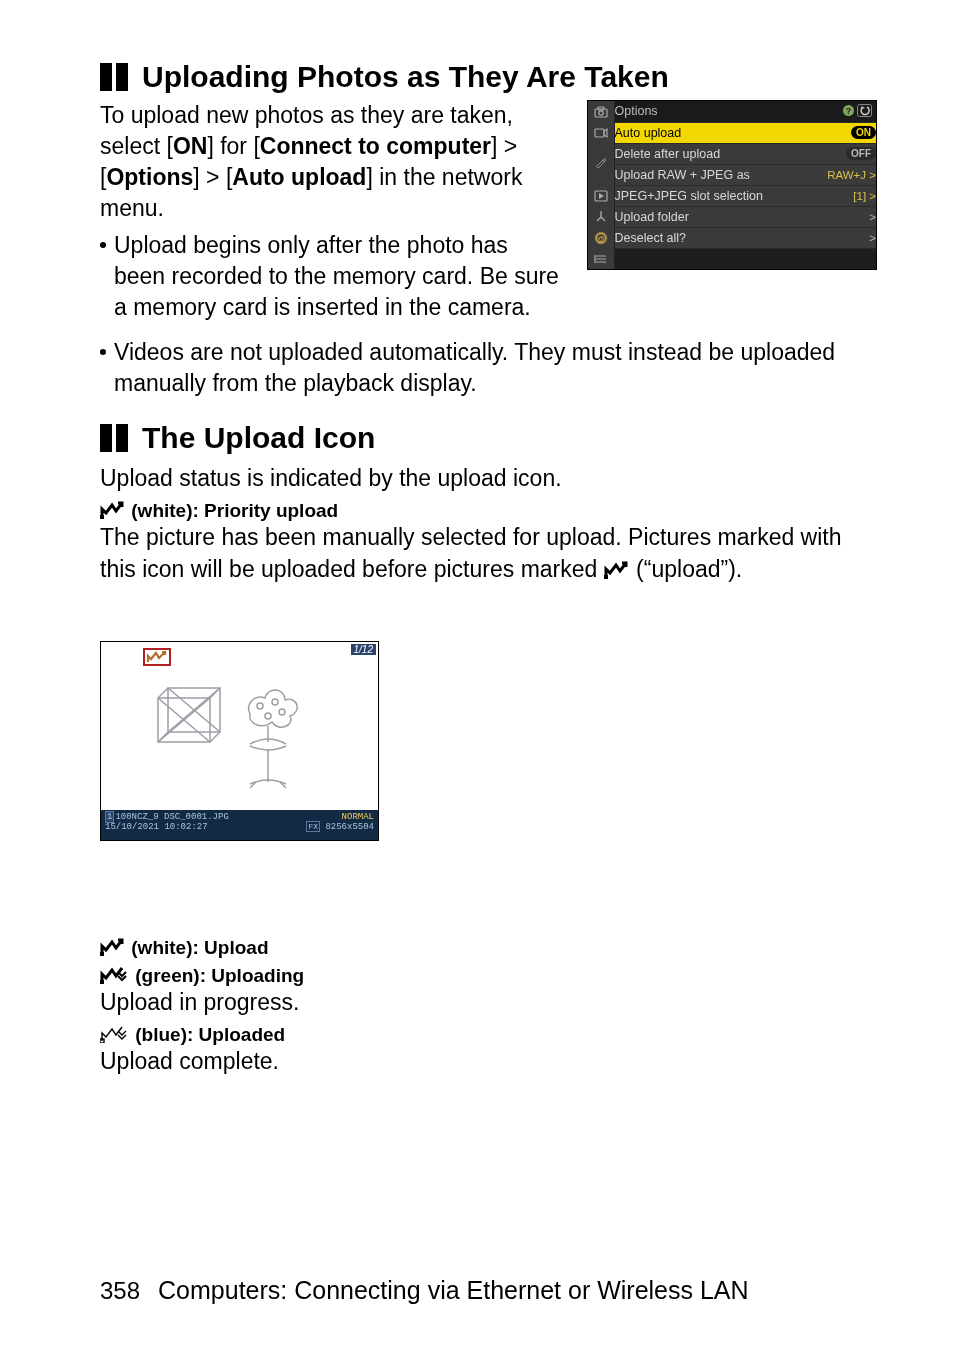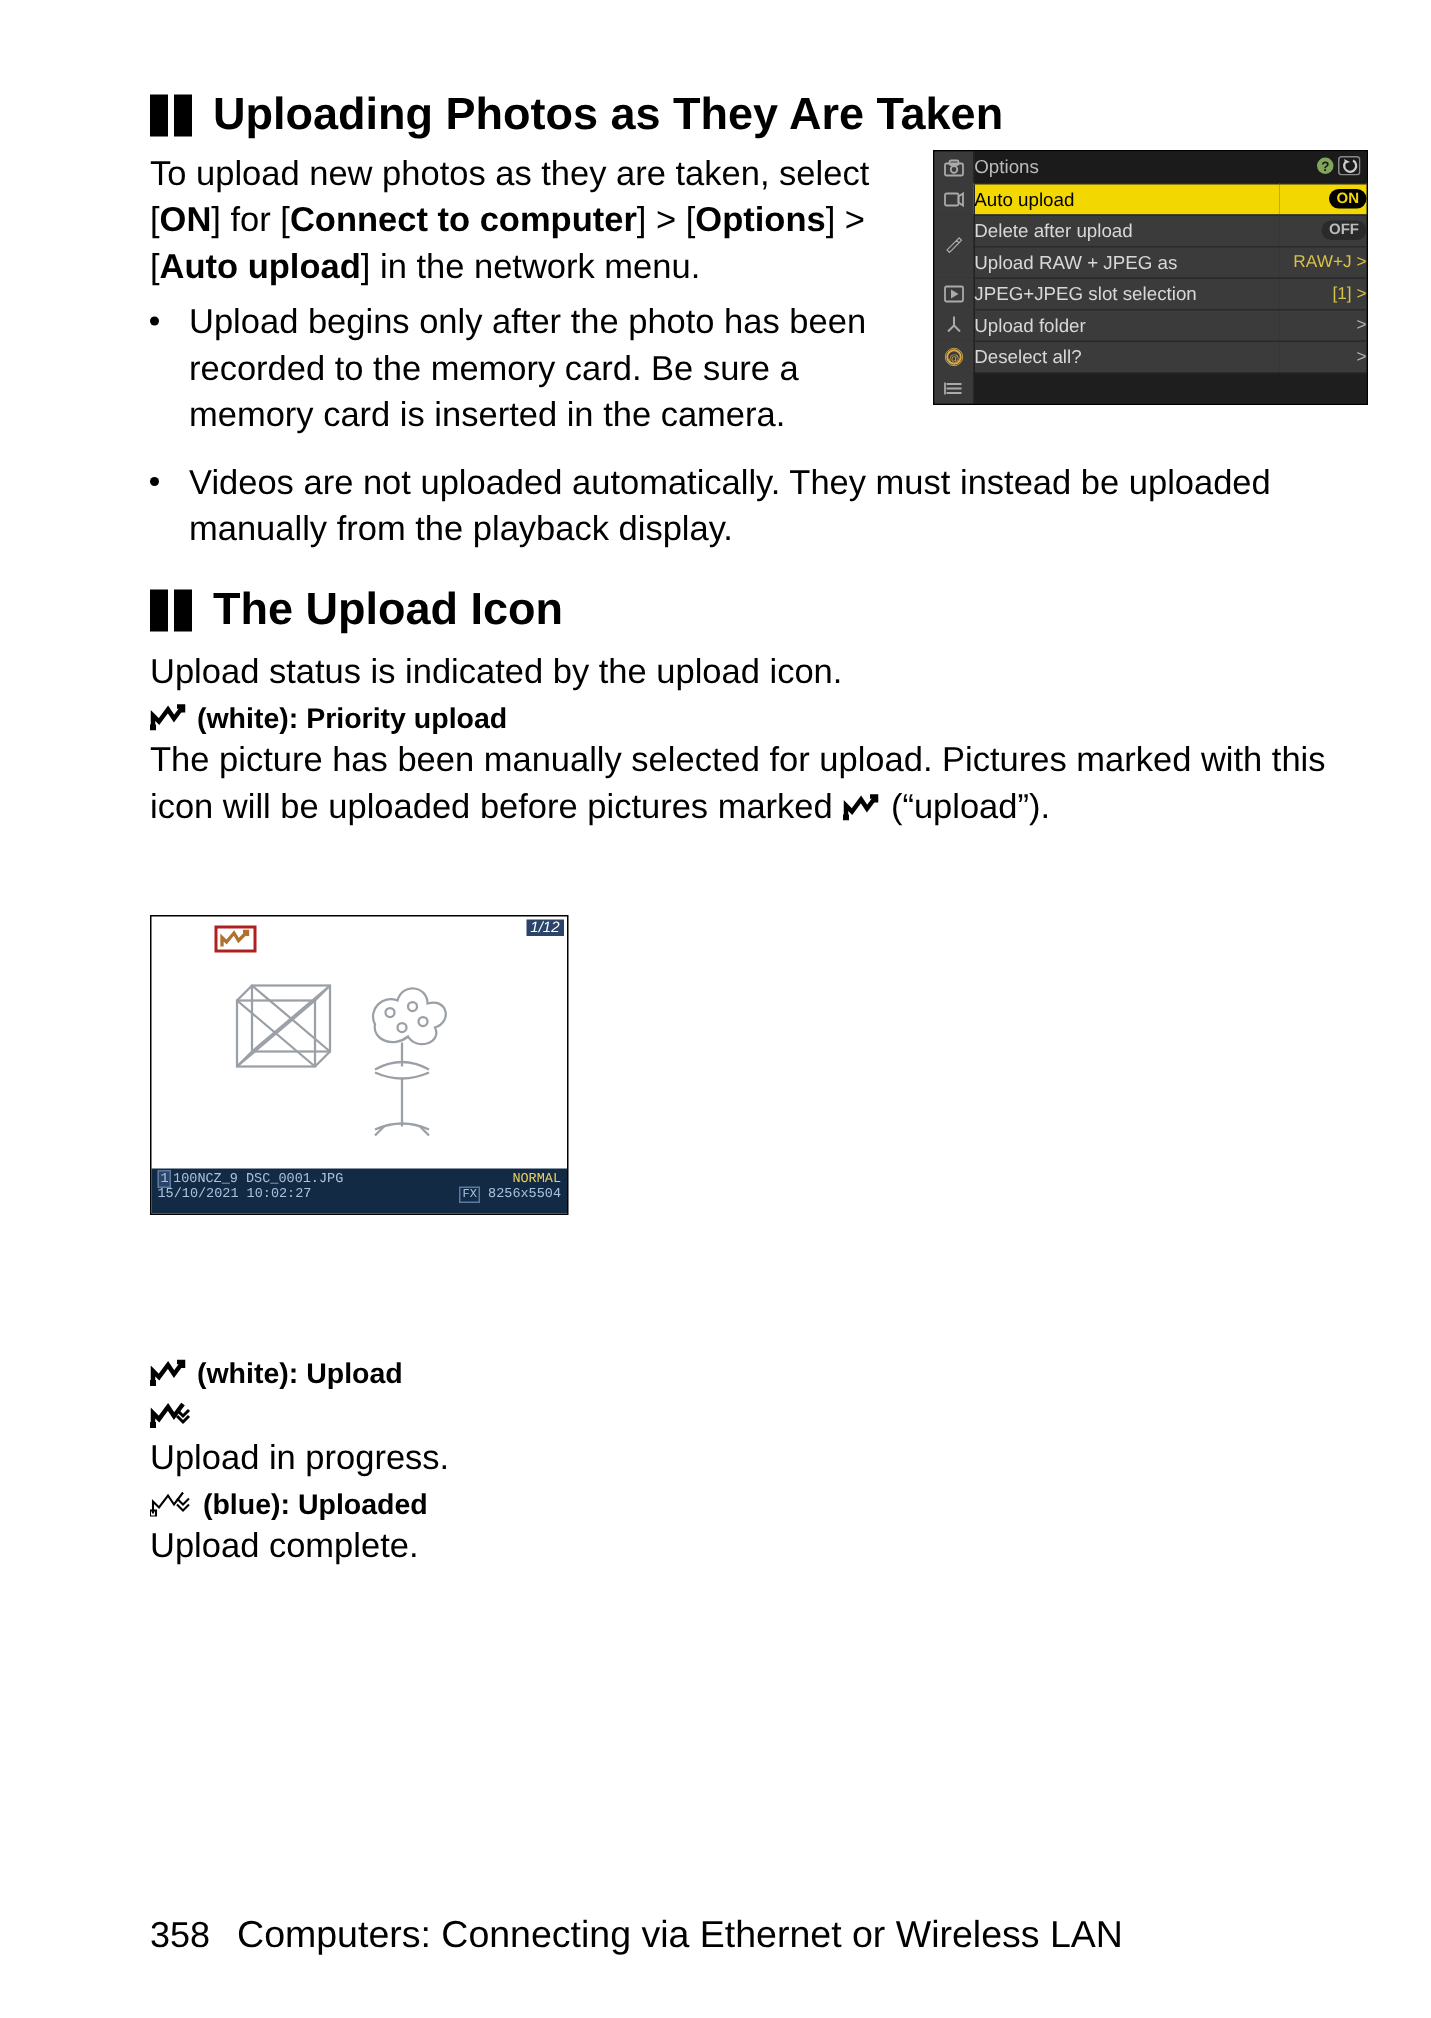--- a/index.html
+++ b/index.html
@@ -1,27 +1,27 @@
 <!DOCTYPE html>
 <html><head>
 <meta charset="utf-8">
 <style>
   * { box-sizing: border-box; margin: 0; padding: 0; }
   html, body { width: 954px; height: 1345px; background: #fff; font-family: Arial, Helvetica, sans-serif; color: #000; }
-  .page { width: 954px; height: 1345px; position: relative; padding: 50px 42px 0 100px; }
+  .page { width: 954px; height: 1345px; position: relative; padding: 50px 77px 0 100px; }
   .heading-row { display: flex; align-items: center; gap: 10px; margin-top: 10px; margin-bottom: 6px; }
   .double-bar { width: 32px; height: 28px; display: inline-flex; gap: 4px; }
   .double-bar span { display: inline-block; width: 12px; height: 28px; background: #000; }
   .heading-text { font-size: 30px; font-weight: bold; }
   .body-text { font-size: 23px; line-height: 1.35; }
   .intro-wrap { display: flex; gap: 22px; align-items: flex-start; margin-bottom: 8px; }
   .intro-left { flex: 1 1 auto; }
   .menu-shot { width: 290px; flex: 0 0 290px; }
   .bullet-list { margin-top: 6px; }
-  .bullet { display: flex; align-items: flex-start; gap: 20px; margin-bottom: 6px; }
+  .bullet { display: flex; align-items: flex-start; gap: 8px; margin-bottom: 6px; }
   .bullet-dot { width: 6px; height: 6px; border-radius: 50%; background: #000; margin-top: 12px; flex: 0 0 6px; }
   .bullet .body-text { flex: 1; }
   .icon-section-wrap { display: flex; gap: 22px; align-items: flex-start; margin-top: 8px; flex-direction: column; }
   .icon-left { flex: 1 1 auto; }
   .playback-shot { width: 290px; flex: 0 0 290px; margin-top: 34px; }
   .subheading { font-size: 19px; font-weight: bold; margin-top: 6px; }
   .inline-icon { display: inline-block; vertical-align: -2px; }
   .footer { position: absolute; bottom: 40px; left: 100px; display: flex; align-items: baseline; gap: 18px; }
   .page-num { font-size: 24px; }
   .footer-label { font-size: 25px; }
@@ -267,21 +267,21 @@
         <path d="M18 2 L22 2 L22 6" stroke="#000" stroke-width="3" fill="none"></path>
         <rect x="0" y="14" width="4" height="4" fill="#000"></rect>
       </svg><span> (white): Upload</span>
   </p>
 
   <p class="subheading">
     <svg class="inline-icon" width="30" height="18">
         <path d="M2 16 L2 8 L6 12 L12 4 L16 10 L22 2" stroke="#000" stroke-width="3" fill="none"></path>
         <path d="M20 10 L24 14 L28 10 M20 14 L24 18 L28 14" stroke="#000" stroke-width="2" fill="none" transform="translate(-2,-4)"></path>
         <rect x="0" y="14" width="4" height="4" fill="#000"></rect>
-      </svg>
+      </svg><span> (green): Uploading</span>
   </p>
   <p class="body-text">Upload in progress.</p>
 
   <p class="subheading">
     <svg class="inline-icon" width="30" height="18">
         <path d="M2 16 L2 8 L6 12 L12 4 L16 10 L22 2" stroke="#000" stroke-width="1.4" fill="none"></path>
         <path d="M20 10 L24 14 L28 10 M20 14 L24 18 L28 14" stroke="#000" stroke-width="1.4" fill="none" transform="translate(-2,-4)"></path>
         <rect x="0" y="14" width="4" height="4" fill="none" stroke="#000" stroke-width="1.4"></rect>
       </svg><span> (blue): Uploaded</span>
   </p>

